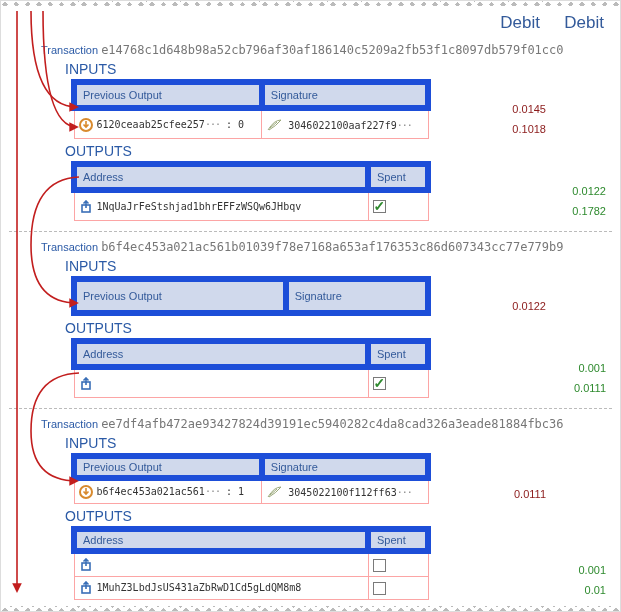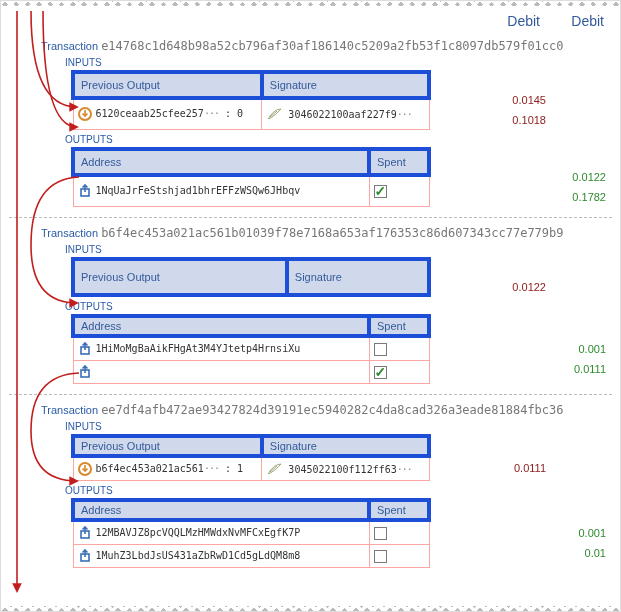--- a/index.html
+++ b/index.html
@@ -28,21 +28,21 @@
     position: absolute;
     top: 8px; left: 0; right: 0; bottom: 8px;
     padding: 0;
   }
   .totals-header {
     display: flex;
     justify-content: flex-end;
     gap: 20px;
     padding: 4px 16px 2px 0;
     color: #335a9a;
-    font-size: 14px;
+    font-size: 17px;
   }
   .totals-header span { width: 44px; text-align: right; }
   .tx {
     padding: 8px 8px 10px 70px;
     position: relative;
   }
   .divider {
     border: none;
     border-top: 1px dashed #bbb;
     margin: 0 8px;
@@ -53,28 +53,28 @@
     white-space: nowrap;
   }
   .tx-title .tx-label { color: #2b5aa6; }
   .tx-title .hash {
     font-family: monospace;
     font-size: 12px;
     color: #777;
   }
   .section-label {
     color: #2b5aa6;
-    font-size: 10px;
+    font-size: 14px;
     margin: 4px 0 2px -6px;
   }
   table { border-collapse: collapse; width: 100%; }
   th {
     background: #d0d9ec;
     color: #335a9a;
-    border: 4px solid #1d4ed8;
+    border: 6px solid #1d4ed8;
     font-weight: normal;
     text-align: left;
     padding: 2px 6px;
     font-size: 11px;
   }
   td {
     border: 1px solid #fca5a5;
     padding: 4px 4px;
     vertical-align: middle;
     white-space: nowrap;
@@ -102,21 +102,21 @@
   }
   .row {
     display: flex;
     align-items: stretch;
   }
   .row table { flex: 0 0 360px; }
   .row .debit-col, .row .credit-col {
     width: 60px;
     display: flex;
     flex-direction: column;
-    justify-content: center;
+    justify-content: flex-end;
     padding-bottom: 0;
   }
   .row .amt {
     height: 20px;
     line-height: 20px;
     text-align: right;
     padding-right: 6px;
     font-size: 11px;
   }
   .amt.debit { color: #8b1a1a; }
@@ -251,27 +251,20 @@
           <table>
             <tbody>
               <tr>
                 <th>Address</th>
                 <th class="spent-col">Spent</th>
               </tr>
               <tr>
                 <td><span class="out-icon"><svg width="14" height="14">
                       <rect x="3" y="5" width="8" height="7" fill="none" stroke="#3a6fb7" stroke-width="1.6"></rect>
                       <path d="M7 8 L7 1 M 4.5 3.5 L7 1 L9.5 3.5" stroke="#3a6fb7" stroke-width="1.6" fill="none"></path>
-                    </svg></span><span class="mono">1HiMoMgBaAikFHgAt3M4YJtetp4HrnsiXu</span></td>
-                <td><span class="checkbox"></span></td>
-              </tr>
-              <tr>
-                <td><span class="out-icon"><svg width="14" height="14">
-                      <rect x="3" y="5" width="8" height="7" fill="none" stroke="#3a6fb7" stroke-width="1.6"></rect>
-                      <path d="M7 8 L7 1 M 4.5 3.5 L7 1 L9.5 3.5" stroke="#3a6fb7" stroke-width="1.6" fill="none"></path>
                     </svg></span></td>
                 <td><span class="checkbox checked"></span></td>
               </tr>
             </tbody>
           </table>
           <div class="push"></div>
           <div class="debit-col">
             <div class="amt"></div>
             <div class="amt"></div>
             <div class="amt"></div>
@@ -320,21 +313,21 @@
           <table>
             <tbody>
               <tr>
                 <th>Address</th>
                 <th class="spent-col">Spent</th>
               </tr>
               <tr>
                 <td><span class="out-icon"><svg width="14" height="14">
                       <rect x="3" y="5" width="8" height="7" fill="none" stroke="#3a6fb7" stroke-width="1.6"></rect>
                       <path d="M7 8 L7 1 M 4.5 3.5 L7 1 L9.5 3.5" stroke="#3a6fb7" stroke-width="1.6" fill="none"></path>
-                    </svg></span><span class="mono">12MBAVJZ8pcVQQLMzHMWdxNvMFCxEgfK7P</span></td>
+                    </svg></span></td>
                 <td><span class="checkbox"></span></td>
               </tr>
               <tr>
                 <td><span class="out-icon"><svg width="14" height="14">
                       <rect x="3" y="5" width="8" height="7" fill="none" stroke="#3a6fb7" stroke-width="1.6"></rect>
                       <path d="M7 8 L7 1 M 4.5 3.5 L7 1 L9.5 3.5" stroke="#3a6fb7" stroke-width="1.6" fill="none"></path>
                     </svg></span><span class="mono">1MuhZ3LbdJsUS431aZbRwD1Cd5gLdQM8m8</span></td>
                 <td><span class="checkbox"></span></td>
               </tr>
             </tbody>

